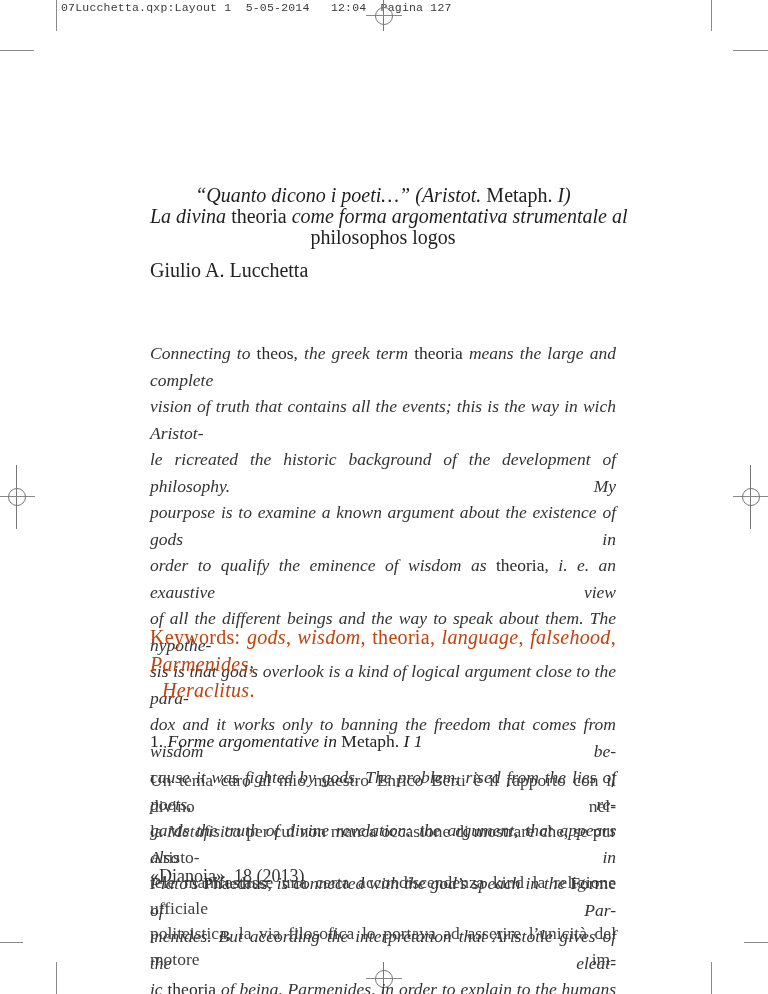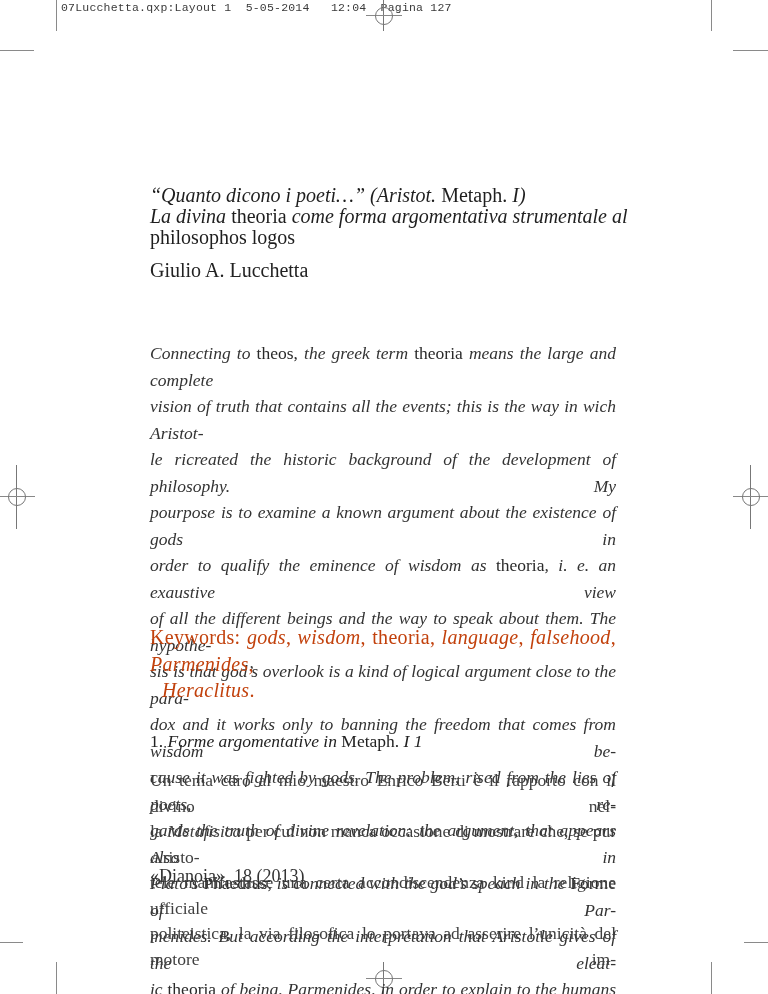--- a/index.html
+++ b/index.html
@@ -13,21 +13,21 @@
   
   .mark { position: absolute; background: #8a8a8a; }
   .reg { position: absolute; width: 34px; height: 64px; }
   .reg .v { position: absolute; left: 16px; top: 0; width: 1px; height: 100%; background: #777; }
   .reg .h { position: absolute; left: -1px; width: 36px; height: 1px; background: #888; }
   .reg .c { position: absolute; left: 8px; width: 16px; height: 16px; border: 1px solid #777; border-radius: 50%; }
 
   
   .col { position: absolute; left: 150px; width: 466px; font-family: "Liberation Serif", "DejaVu Serif", serif; color: #1e1e1e; }
   .title { top: 185px; font-size: 20px; line-height: 21px; }
-  .title .line { display: block; white-space: nowrap; }
+  .title .line { display: block; white-space: nowrap; text-align: center; }
   .author { top: 259px; font-size: 20px; color: #222; }
   .abstract { top: 340px; font-size: 17.5px; line-height: 26.5px; text-align: justify; color: #2a2a2a; }
   .abstract i { color: #333; }
   .keywords { top: 624px; font-size: 20px; line-height: 26.5px; text-align: justify; color: #c2410c; letter-spacing: 0.3px; }
   .section { top: 731px; font-size: 17.5px; color: #222; }
   .body { top: 768px; font-size: 17.5px; line-height: 25.5px; text-align: justify; color: #404040; }
   .footer { top: 866px; font-size: 18px; color: #333; }
   .j { display: block; text-align: justify; text-align-last: justify; }
   .jl { display: block; text-align: left; margin-left: 12px; }
   i { font-style: italic; }

